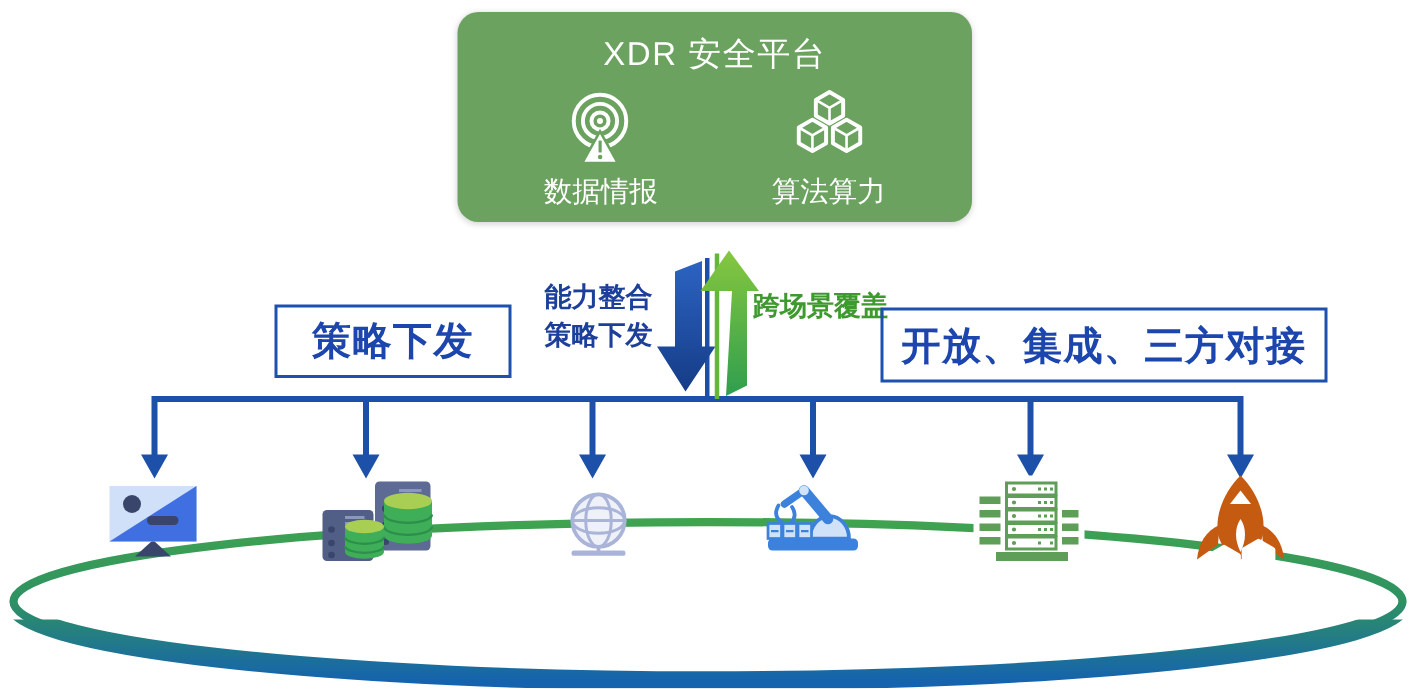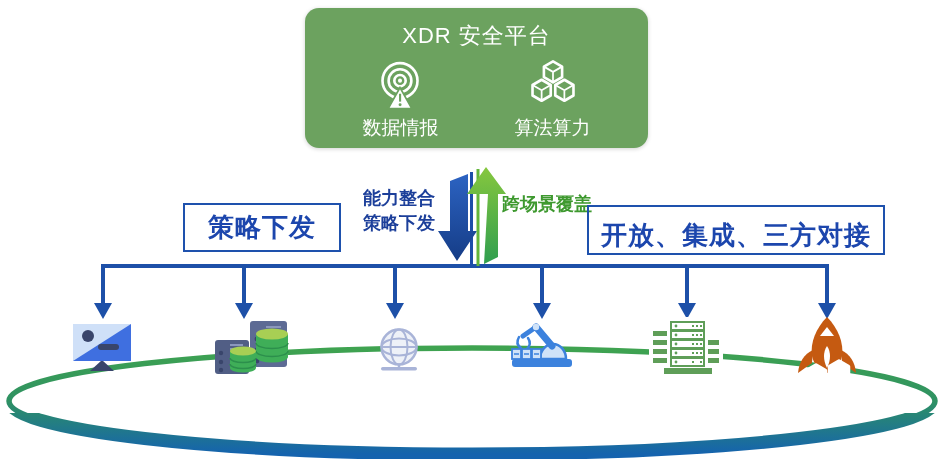--- a/index.html
+++ b/index.html
@@ -28,21 +28,21 @@
   .flow-text span{display:block;white-space:nowrap;}
   .flow-down{left:354px;top:186px;color:#1c3f9a;}
   .flow-up{left:502px;top:192px;color:#3e992f;}
   
   .obox{
     position:absolute;border:2.5px solid #1e51ad;color:#1c46ad;font-weight:700;
     display:flex;align-items:center;justify-content:center;background:#ffffff00;
     font-size:26px;letter-spacing:1px;white-space:nowrap;
   }
   .obox-left{left:183px;top:203px;width:154px;height:45px;}
-  .obox-right{left:587px;top:205px;width:294px;height:46px;align-items:flex-end;}
+  .obox-right{left:587px;top:205px;width:294px;height:46px;}
 </style>
 </head>
 <body>
 
 <div class="stage">
 
   <svg class="canvas" viewBox="0 0 944 459" xmlns="http://www.w3.org/2000/svg">
     <defs>
       <linearGradient id="ringGrad" x1="0" y1="0" x2="0" y2="1">
         <stop offset="0" stop-color="#3fa350"></stop>

